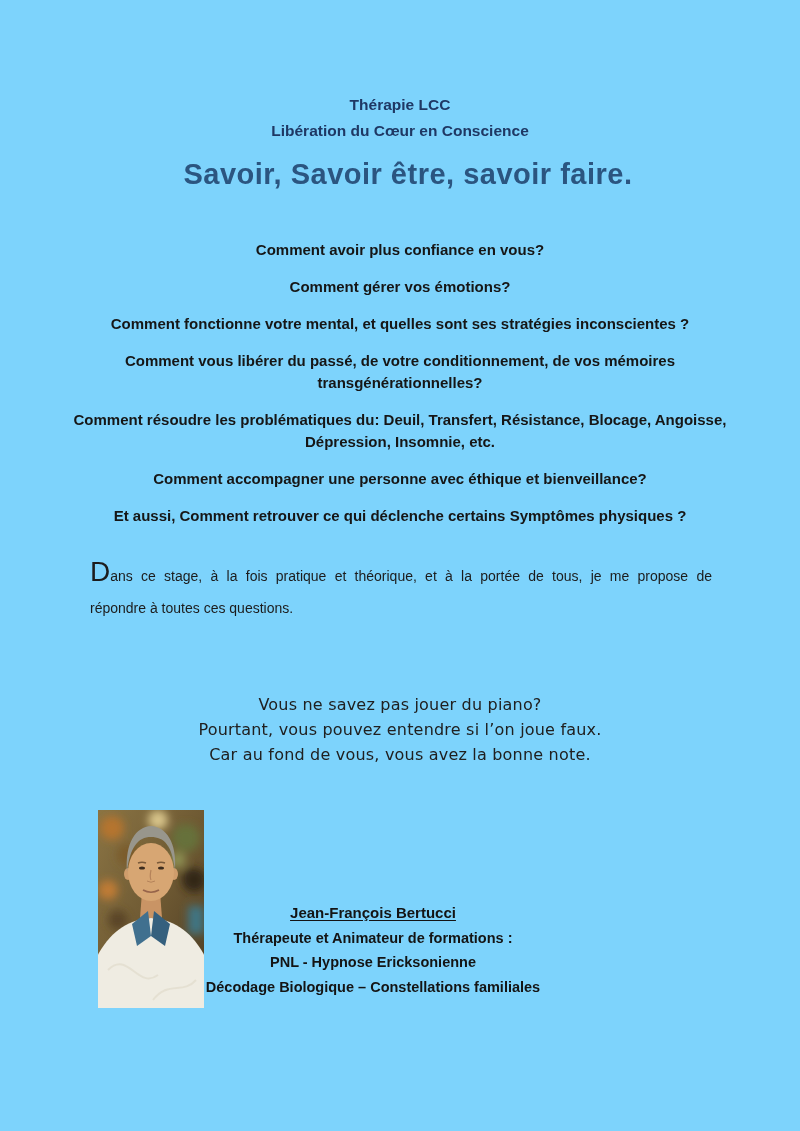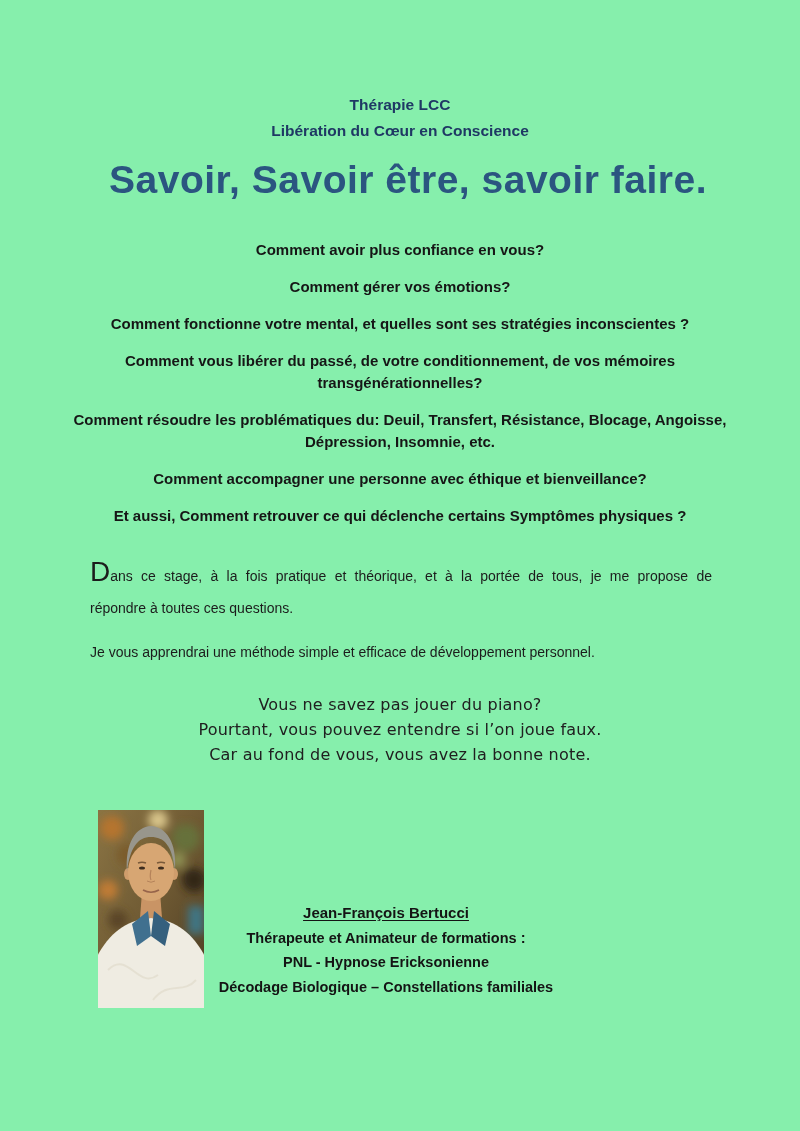--- a/index.html
+++ b/index.html
@@ -20,21 +20,21 @@
     text-align: center;
     font-weight: bold;
     font-size: 15.5px;
     line-height: 26px;
     color: #1f3864;
   }
   .main-title {
     position: absolute;
     top: 158px; left: 16px; right: 0;
     text-align: center;
-    font-size: 39px;
+    font-size: 29px;
     font-weight: bold;
     letter-spacing: 0.5px;
     color: #2b5580;
   }
   .questions {
     position: absolute;
     top: 239px; left: 10px; right: 10px;
     text-align: center;
     font-weight: bold;
     font-size: 15px;
@@ -76,37 +76,37 @@
   }
   .photo {
     position: absolute;
     top: 810px; left: 98px;
     width: 106px; height: 198px;
     overflow: hidden;
   }
   .photo svg { display: block; }
   .presenter {
     position: absolute;
-    top: 901px; left: 156px; width: 460px;
+    top: 901px; left: 143px; width: 460px;
     text-align: center;
     font-weight: bold;
     font-size: 14.5px;
     line-height: 24.5px;
     color: #141414;
   }
   .presenter-name {
     font-size: 15px;
     text-decoration: underline;
     text-underline-offset: 2px;
   }
 </style>
 </head>
 <body>
 
-<div class="page" style="background: #86efac;">
+<div class="page" style="background: #7dd3fc;">
 
   <div class="header" style="color: rgb(31, 56, 100);">
     <div>Thérapie LCC</div>
     <div>Libération du Cœur en Conscience</div>
   </div>
 
   <div class="main-title" style="color: rgb(43, 85, 128);">Savoir, Savoir être, savoir faire.</div>
 
   <div class="questions">
       <div class="question">
@@ -132,21 +132,20 @@
       <div class="question">
         <div>Et aussi, Comment retrouver ce qui déclenche certains Symptômes physiques ?</div>
       </div>
     </div>
 
   <div class="intro">
     <div class="intro-line1"><span class="dropcap">D</span><span>ans ce stage, à la fois pratique et théorique, et à la portée de tous, je me propose de</span></div>
     <div class="intro-line2">répondre à toutes ces questions.</div>
   </div>
 
-  <div class="method">Je vous apprendrai une méthode simple et efficace de développement personnel.</div>
 
   <div class="quote">
       <div>Vous ne savez pas jouer du piano?</div>
       <div>Pourtant, vous pouvez entendre si l’on joue faux.</div>
       <div>Car au fond de vous, vous avez la bonne note.</div>
     </div>
 
   <div class="photo" title="portrait-of-man-in-white-sweater-blue-collar-outdoors">
     <svg viewBox="0 0 106 198" width="106" height="198" preserveAspectRatio="none">
       <defs>

